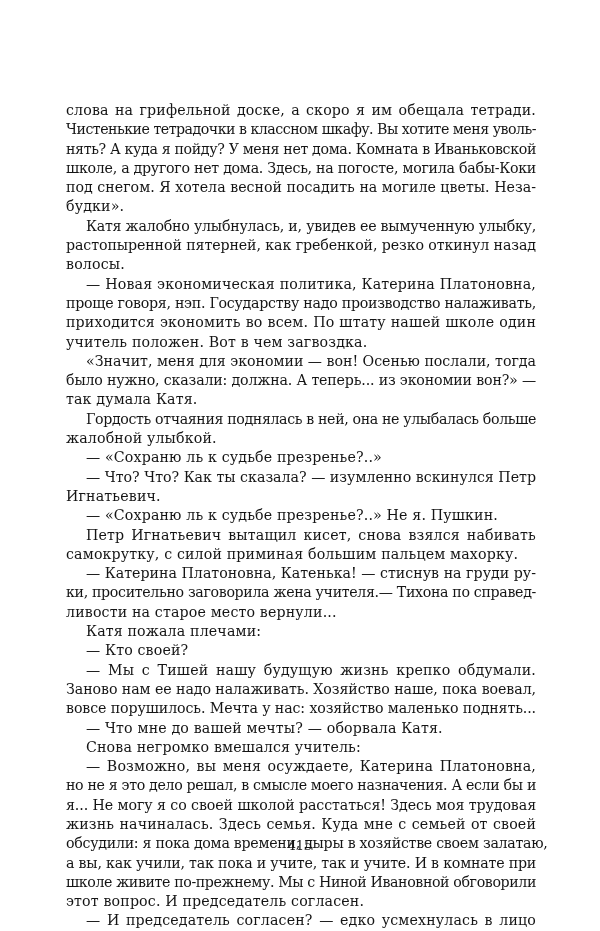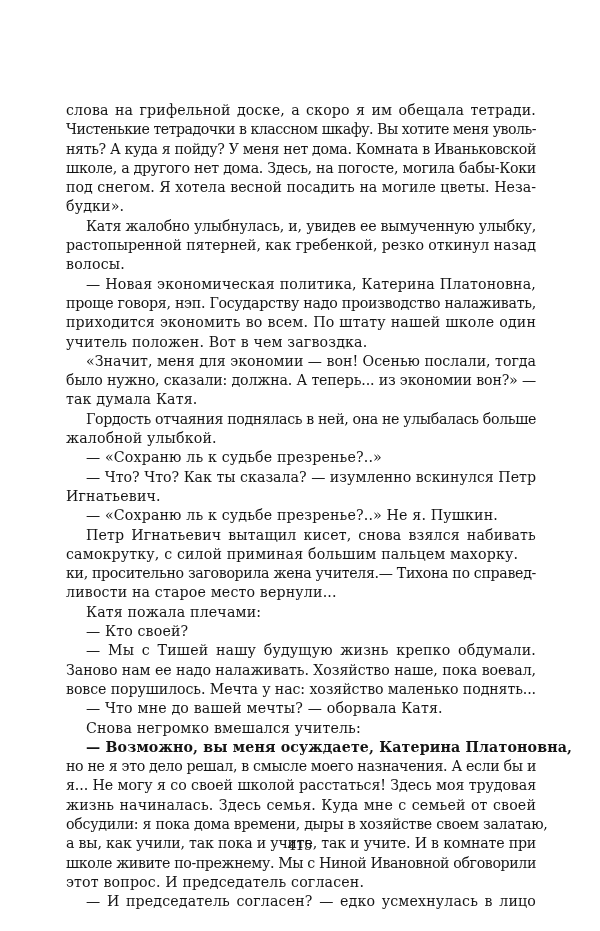--- a/index.html
+++ b/index.html
@@ -39,30 +39,31 @@
     <span class="line" style="display: block; letter-spacing: -0.165885px;">было нужно, сказали: должна. А теперь... из экономии вон?» —</span>
     <span class="line last" style="display: block;">так думала Катя.</span>
     <span class="line indent" style="display: block; letter-spacing: -0.371282px;">Гордость отчаяния поднялась в ней, она не улыбалась больше</span>
     <span class="line last" style="display: block;">жалобной улыбкой.</span>
     <span class="line indent last" style="display: block;">— «Сохраню ль к судьбе презренье?..»</span>
     <span class="line indent" style="display: block; letter-spacing: 0.000115741px;">— Что? Что? Как ты сказала? — изумленно вскинулся Петр</span>
     <span class="line last" style="display: block;">Игнатьевич.</span>
     <span class="line indent last" style="display: block;">— «Сохраню ль к судьбе презренье?..» Не я. Пушкин.</span>
     <span class="line indent" style="display: block;">Петр Игнатьевич вытащил кисет, снова взялся набивать</span>
     <span class="line last" style="display: block;">самокрутку, с силой приминая большим пальцем махорку.</span>
+    <span class="line indent" style="display: block; letter-spacing: 0.0125px;">— Катерина Платоновна, Катенька! — стиснув на груди ру-</span>
     <span class="line" style="display: block; letter-spacing: -0.33776px;">ки, просительно заговорила жена учителя.— Тихона по справед-</span>
     <span class="line last" style="display: block;">ливости на старое место вернули...</span>
     <span class="line indent last" style="display: block;">Катя пожала плечами:</span>
     <span class="line indent last" style="display: block;">— Кто своей?</span>
     <span class="line indent" style="display: block;">— Мы с Тишей нашу будущую жизнь крепко обдумали.</span>
     <span class="line" style="display: block; letter-spacing: -0.0780191px;">Заново нам ее надо налаживать. Хозяйство наше, пока воевал,</span>
     <span class="line last" style="display: block; letter-spacing: -0.109635px;">вовсе порушилось. Мечта у нас: хозяйство маленько поднять...</span>
     <span class="line indent last" style="display: block;">— Что мне до вашей мечты? — оборвала Катя.</span>
     <span class="line indent last" style="display: block;">Снова негромко вмешался учитель:</span>
-    <span class="line indent" style="display: block; font-weight: bold;">— Возможно, вы меня осуждаете, Катерина Платоновна,</span>
+    <span class="line indent" style="display: block;">— Возможно, вы меня осуждаете, Катерина Платоновна,</span>
     <span class="line" style="display: block; letter-spacing: -0.34244px;">но не я это дело решал, в смысле моего назначения. А если бы и</span>
     <span class="line" style="display: block; letter-spacing: -0.0838627px;">я... Не могу я со своей школой расстаться! Здесь моя трудовая</span>
     <span class="line" style="display: block;">жизнь начиналась. Здесь семья. Куда мне с семьей от своей</span>
     <span class="line" style="display: block; letter-spacing: -0.27751px;">обсудили: я пока дома времени, дыры в хозяйстве своем залатаю,</span>
     <span class="line" style="display: block; letter-spacing: -0.208879px;">а вы, как учили, так пока и учите, так и учите. И в комнате при</span>
     <span class="line" style="display: block; letter-spacing: -0.389474px;">школе живите по-прежнему. Мы с Ниной Ивановной обговорили</span>
     <span class="line last" style="display: block;">этот вопрос. И председатель согласен.</span>
     <span class="line indent" style="display: block;">— И председатель согласен? — едко усмехнулась в лицо</span>
   </div>
 <div class="page-number">415</div>

